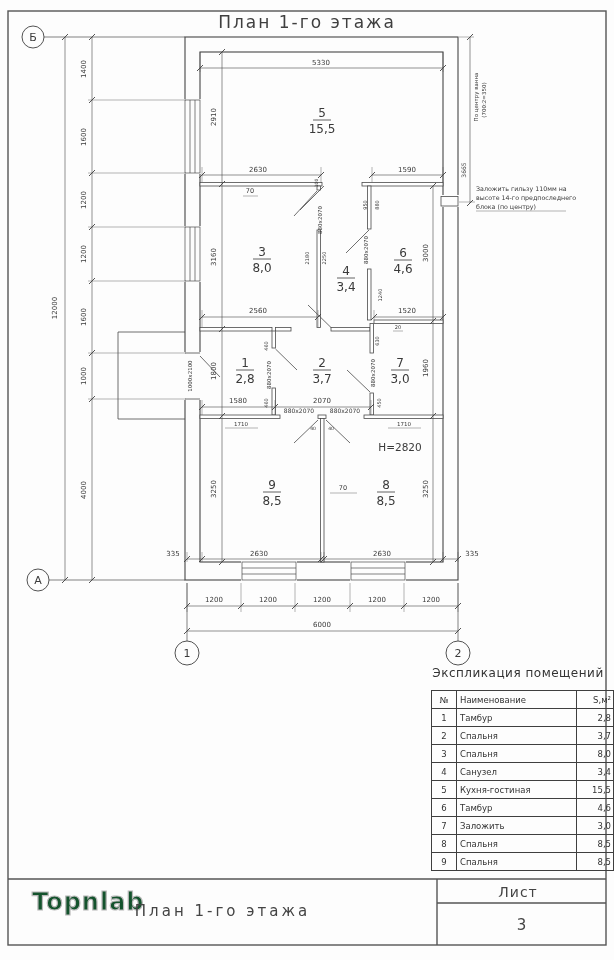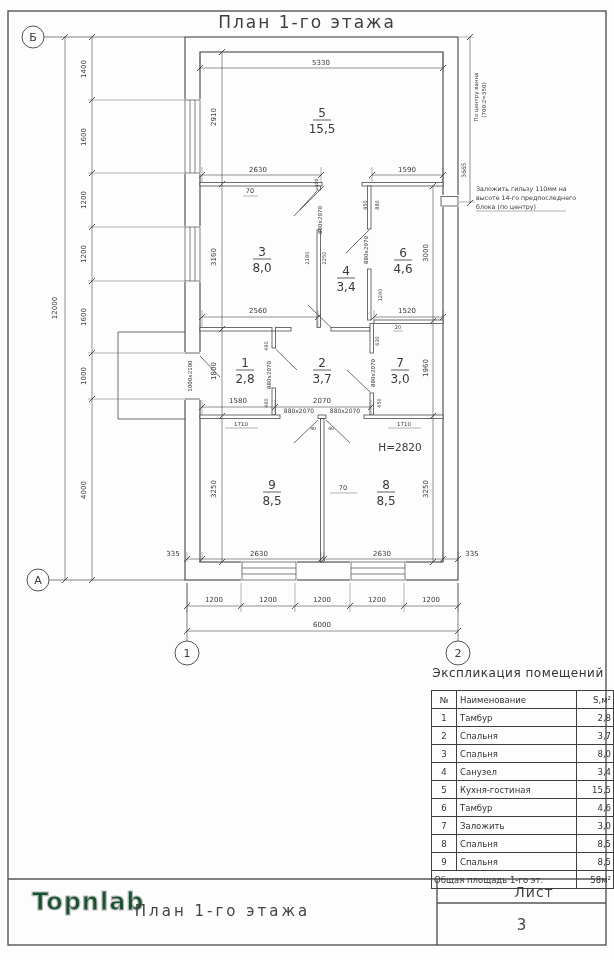--- a/index.html
+++ b/index.html
@@ -21,21 +21,21 @@
   #expl table{border-collapse:collapse;width:174px;table-layout:fixed;}
   #expl td{border:1px solid #3f3f3f;height:17px;padding:0 2px;overflow:hidden;white-space:nowrap;}
   #expl .cn{width:20px;text-align:center;}
   #expl .cm{width:114px;padding-left:3px;}
   #expl .cs{width:32px;text-align:right;}
   #tb-logo{left:32px;top:888px;font-size:24px;font-weight:bold;letter-spacing:1px;
            color:#14532d;-webkit-text-stroke:1.2px #b9b9b9;}
   #tb-title{left:8px;top:902px;width:429px;text-align:center;font-size:15px;
             letter-spacing:3px;color:#444;}
   #tb-sheet-label{left:437px;top:884px;width:162px;text-align:center;font-size:14px;
-                  letter-spacing:1px;color:#444;margin-left:16px;}
+                  letter-spacing:1px;color:#444;}
   #tb-sheet-num{left:437px;top:916px;width:169px;text-align:center;font-size:15px;color:#444;}
 </style>
 </head>
 <body>
 
 <div id="page">
 
 <svg width="614" height="960" viewBox="0 0 614 960">
 
   <g stroke="#555" fill="none" stroke-width="1.4">
@@ -316,24 +316,20 @@
     <tr>
       <td class="cn">8</td>
       <td class="cm">Спальня</td>
       <td class="cs">8,5</td>
     </tr>
     <tr>
       <td class="cn">9</td>
       <td class="cm">Спальня</td>
       <td class="cs">8,5</td>
     </tr>
-    <tr>
-      <td colspan="2">Общая площадь 1-го эт.</td>
-      <td class="cs">58м²</td>
-    </tr>
   </tbody>
       </table>
 </div>
 
 <div class="ovl" id="tb-logo">Topnlab</div>
 <div class="ovl" id="tb-title">План 1-го этажа</div>
 <div class="ovl" id="tb-sheet-label">Лист</div>
 <div class="ovl" id="tb-sheet-num">3</div>
 
 </div>

